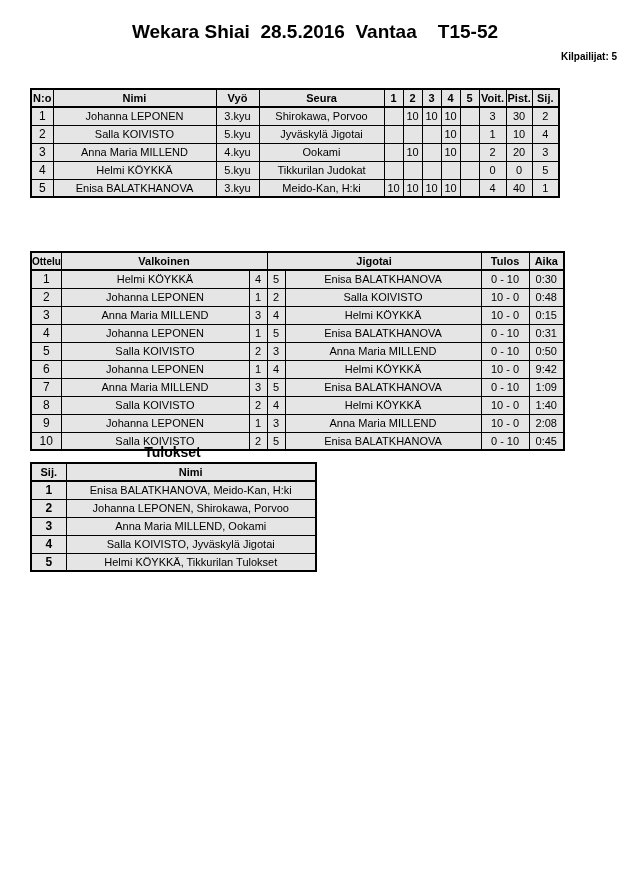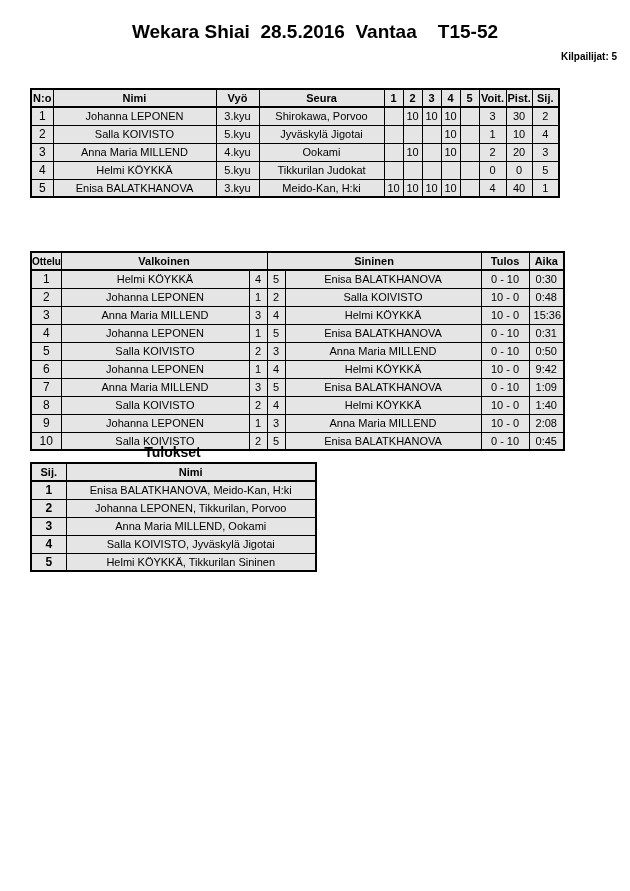--- a/index.html
+++ b/index.html
@@ -194,21 +194,21 @@
         <col style="width:18px">
         <col style="width:18px">
       <col style="width:196px">
         <col style="width:48px">
         <col style="width:35px">
     </colgroup>
     <thead>
       <tr>
         <th class="squeeze">Ottelu</th>
         <th colspan="2">Valkoinen</th>
-        <th colspan="2">Sininen</th>
+        <th colspan="2">Jigotai</th>
         <th>Tulos</th>
         <th>Aika</th>
       </tr>
     </thead>
     <tbody>
       <tr>
         <td class="rownum">1</td>
         <td class="l">Helmi KÖYKKÄ</td>
         <td class="score">4</td>
         <td class="score">5</td>
@@ -225,21 +225,21 @@
         <td class="c">10 - 0</td>
         <td class="c">0:48</td>
       </tr>
       <tr>
         <td class="rownum">3</td>
         <td class="l">Anna Maria MILLEND</td>
         <td class="score">3</td>
         <td class="score">4</td>
         <td class="l">Helmi KÖYKKÄ</td>
         <td class="c">10 - 0</td>
-        <td class="c">15:36</td>
+        <td class="c">0:15</td>
       </tr>
       <tr>
         <td class="rownum">4</td>
         <td class="l">Johanna LEPONEN</td>
         <td class="score">1</td>
         <td class="score">5</td>
         <td class="l">Enisa BALATKHANOVA</td>
         <td class="c">0 - 10</td>
         <td class="c">0:31</td>
       </tr>
@@ -313,30 +313,30 @@
         <th>Nimi</th>
       </tr>
     </thead>
     <tbody>
       <tr>
         <td class="rownum-bold">1</td>
         <td class="l">Enisa BALATKHANOVA, Meido-Kan, H:ki</td>
       </tr>
       <tr>
         <td class="rownum-bold">2</td>
-        <td class="l">Johanna LEPONEN, Tikkurilan, Porvoo</td>
+        <td class="l">Johanna LEPONEN, Shirokawa, Porvoo</td>
       </tr>
       <tr>
         <td class="rownum-bold">3</td>
         <td class="l">Anna Maria MILLEND, Ookami</td>
       </tr>
       <tr>
         <td class="rownum-bold">4</td>
         <td class="l">Salla KOIVISTO, Jyväskylä Jigotai</td>
       </tr>
       <tr>
         <td class="rownum-bold">5</td>
-        <td class="l">Helmi KÖYKKÄ, Tikkurilan Sininen</td>
+        <td class="l">Helmi KÖYKKÄ, Tikkurilan Tulokset</td>
       </tr>
     </tbody>
   </table>
 
 </div>
 
 </body></html>

